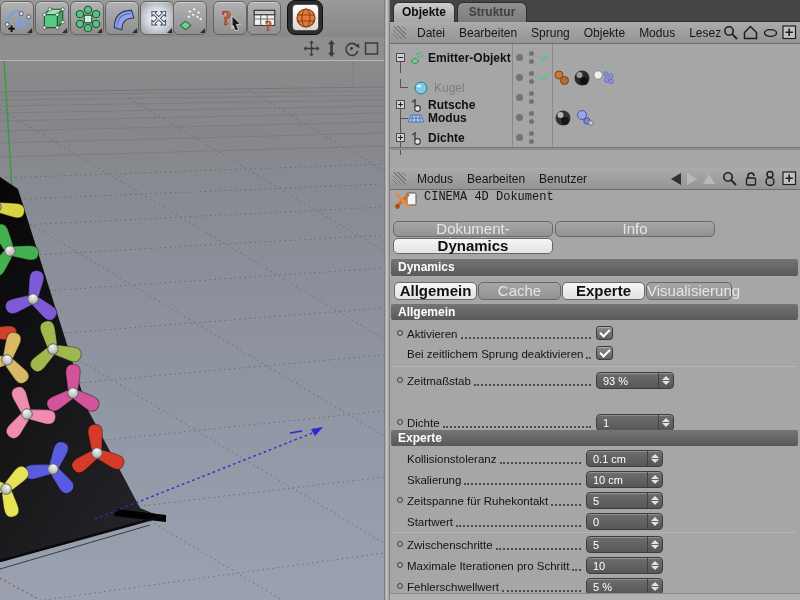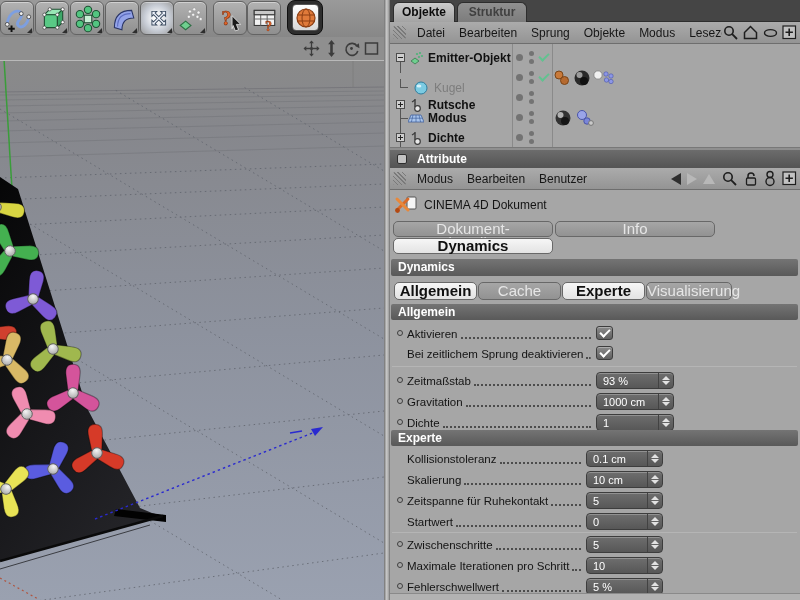--- a/index.html
+++ b/index.html
@@ -66,21 +66,21 @@
   .tagico { position:absolute; }
 
   .divstrip { position:absolute; left:0; top:147px; width:410px; height:3px; background:#8f8f8f; border-top:1px solid #787878; }
 
   
   .attr-title { position:absolute; left:0; top:150px; width:410px; height:18px; background:linear-gradient(#6c6c6c,#545454);
                 color:#fff; font-weight:bold; font-size:12px; line-height:18px; }
   .attr-title .sq { position:absolute; left:7px; top:4px; width:10px; height:10px; background:#c4c4c4; border:1px solid #2d2d2d; border-radius:2px; }
   .attr-title span.t { position:absolute; left:27px; }
 
-  .docrow { position:absolute; left:0; top:190px; width:410px; height:30px; display:flex; align-items:center; }
+  .docrow { position:absolute; left:0; top:190px; width:410px; height:30px; display:flex; align-items:flex-start;font-family:Liberation Mono, monospace; }
   .docrow .txt { margin-left:6px; font-size:12px; color:#141414; }
 
   .btnrow { position:absolute; display:flex; }
   .gbtn { height:16px; border:1px solid #686868; border-radius:5px; font-size:15px; text-align:center; line-height:14px; }
   .gbtn.off { background:linear-gradient(#a6a6a6,#929292); color:#e6e6e6; }
   .gbtn.on  { background:linear-gradient(#f6f6f6,#e3e3e3); color:#101010; font-weight:bold; }
 
   .hdrbar { position:absolute; left:1px; width:407px; height:16px; background:linear-gradient(#747474,#595959);
             color:#fff; font-weight:bold; font-size:12px; line-height:16px; padding-left:7px; border-radius:2px; }
 
@@ -511,24 +511,20 @@
       </svg>
       <svg class="tagico" style="left:185px;top:65px" width="20" height="18" viewBox="0 0 20 18">
         <circle cx="7" cy="6" r="4.5" fill="#9aa4e8" stroke="#4a55a8"></circle>
         <circle cx="12" cy="12" r="3.2" fill="#7a86d8" stroke="#4a55a8"></circle>
         <circle cx="16" cy="14" r="2.4" fill="#c9c9c9" stroke="#777"></circle>
       </svg>
     </div>
 
     <div class="divstrip"></div>
 
-    <div class="attr-title">
-      <span class="sq"></span>
-      <span class="t">Attribute</span>
-    </div>
 
     <div class="menubar" style="top:168px">
       <div class="grip"></div>
       <span class="mitem">Modus</span>
       <span class="mitem">Bearbeiten</span>
       <span class="mitem">Benutzer</span>
       <div class="micons" style="gap:6px">
         <span class="arr left-on"></span>
         <span class="arr right-off"></span>
         <span class="arr up-off"></span>
@@ -605,34 +601,20 @@
           <span class="lead"></span>
         </div>
       <span class="numfield fA">
           <span class="fval">93 %</span>
           <span class="stepper">
             <i class="up"></i>
             <i class="dn"></i>
           </span>
         </span>
     </div>
-    <div class="prow" style="top:391px">
-      <span class="adot"></span>
-      <div class="lblwrap wA">
-          <span class="plabel">Gravitation</span>
-          <span class="lead"></span>
-        </div>
-      <span class="numfield fA">
-          <span class="fval">1000 cm</span>
-          <span class="stepper">
-            <i class="up"></i>
-            <i class="dn"></i>
-          </span>
-        </span>
-    </div>
     <div class="prow" style="top:412px">
       <span class="adot"></span>
       <div class="lblwrap wA">
           <span class="plabel">Dichte</span>
           <span class="lead"></span>
         </div>
       <span class="numfield fA">
           <span class="fval">1</span>
           <span class="stepper">
             <i class="up"></i>

